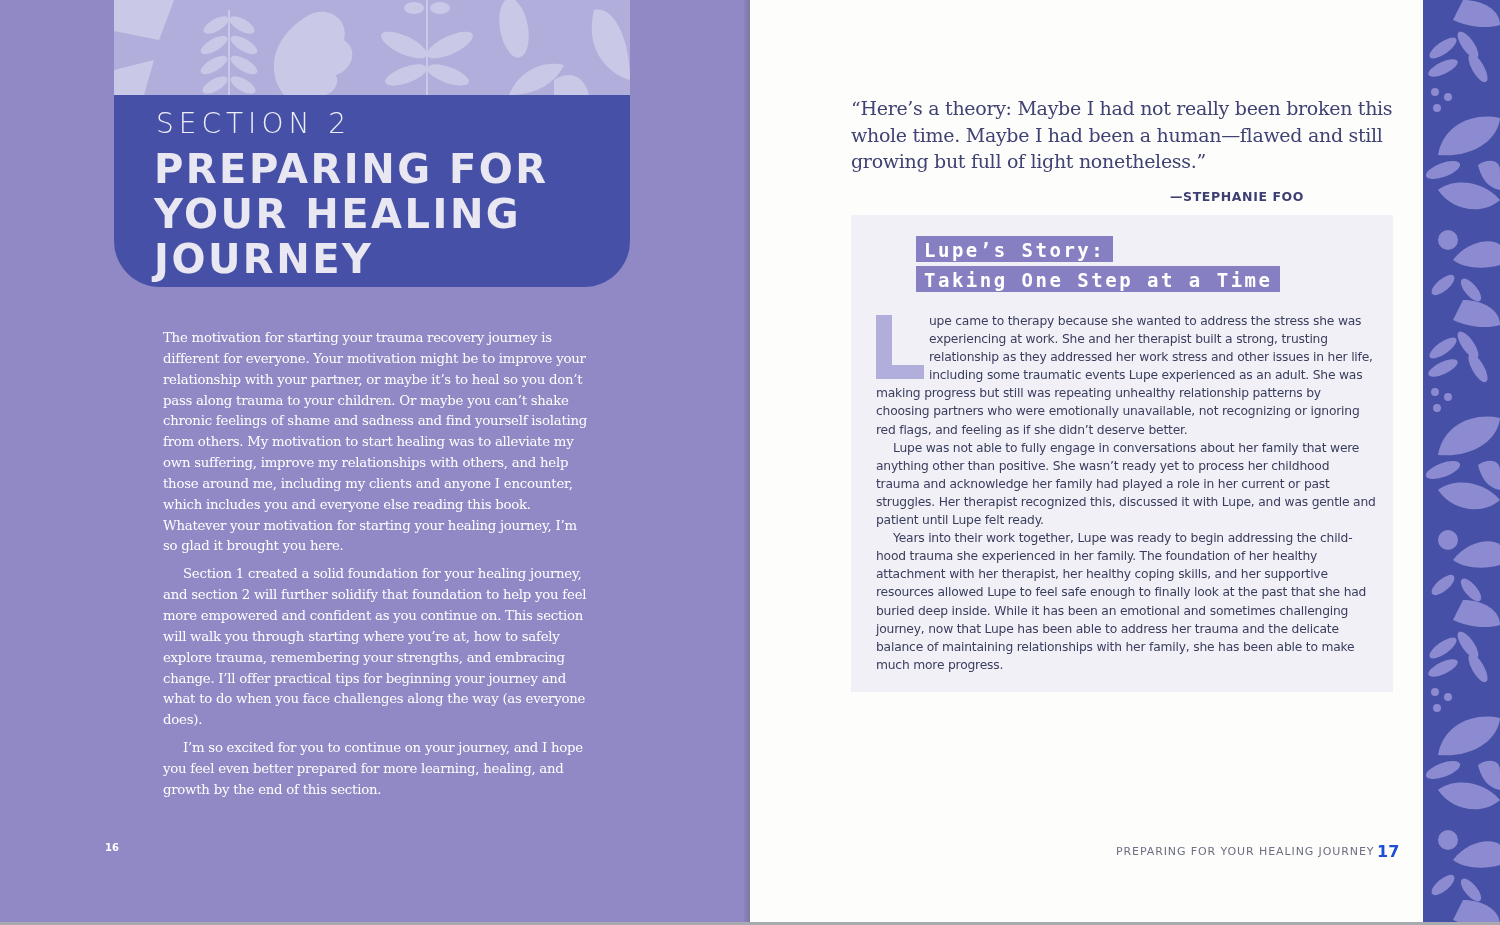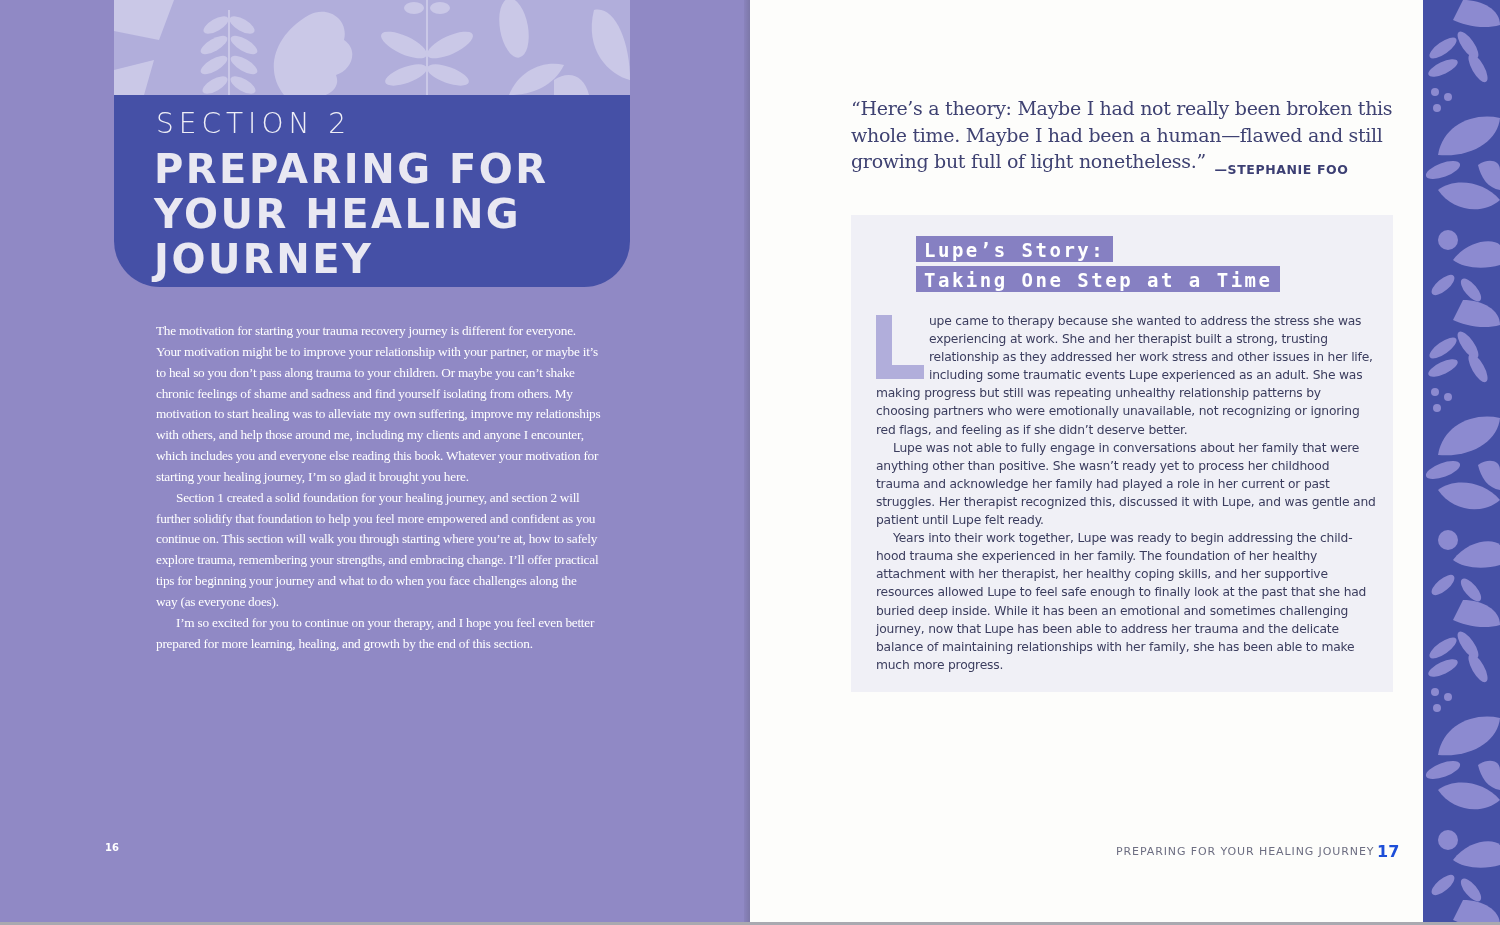--- a/index.html
+++ b/index.html
@@ -34,38 +34,38 @@
   .section-title {
     position: absolute; left: 40px; top: 52px; width: 470px;
     font-family: "DejaVu Sans", sans-serif; font-weight: bold;
     font-size: 40px; line-height: 45px; letter-spacing: 2.5px; color: #e9e8f2;
   }
   .left-body {
     position: absolute; left: 156px; top: 321px; width: 445px;
     font-family: "DejaVu Serif", serif; font-size: 13.3px; line-height: 20.85px;
     color: #ffffff; letter-spacing: -0.25px;
   }
-  .left-body p { margin: 0; font-family: Liberation Serif, serif; }
+  .left-body p { margin: 7px; }
   .left-body p.indent { text-indent: 20px; }
   .page-num-left {
     position: absolute; left: 105px; top: 842px;
     font-family: "DejaVu Sans", sans-serif; font-weight: bold; font-size: 10px; color: #ffffff;
   }
 
   
   .right-page {
     position: absolute; left: 750px; top: 0; width: 678px; height: 925px; background: #fdfdfb;
   }
   .epigraph {
     position: absolute; left: 101px; top: 95px; width: 545px;
     font-family: "DejaVu Serif", serif; font-size: 19px; line-height: 26.5px;
     color: #3f4272; letter-spacing: -0.3px;
   }
   .attribution {
-    position: absolute; left: 420px; top: 162px; width: 223px; text-align: center;
+    position: absolute; left: 420px; top: 189px; width: 223px; text-align: left;
     font-family: "DejaVu Sans", sans-serif; font-weight: bold; font-size: 12.5px;
     letter-spacing: 0.6px; color: #3c3f73;
   }
   .story-box {
     position: absolute; left: 101px; top: 215px; width: 542px; height: 477px;
     background: #f0f0f6;
   }
   .story-heading { position: absolute; left: 25px; top: 21px; padding-left: 40px; }
   .story-heading .hl {
     display: inline-block; background: #8680c2; color: #ffffff;
@@ -140,21 +140,21 @@
       </g>
     </svg>
   </div>
   <div class="title-panel">
     <div class="section-label">SECTION 2</div>
     <div class="section-title">PREPARING FOR YOUR HEALING JOURNEY</div>
   </div>
   <div class="left-body">
     <p>The motivation for starting your trauma recovery journey is different for everyone. Your motivation might be to improve your relationship with your partner, or maybe it’s to heal so you don’t pass along trauma to your children. Or maybe you can’t shake chronic feelings of shame and sadness and find yourself isolating from others. My motivation to start healing was to alleviate my own suffering, improve my relation­ships with others, and help those around me, including my clients and anyone I encounter, which includes you and everyone else reading this book. Whatever your motivation for starting your healing journey, I’m so glad it brought you here.</p>
     <p class="indent">Section 1 created a solid foundation for your healing journey, and section 2 will further solidify that foundation to help you feel more empowered and confident as you continue on. This section will walk you through starting where you’re at, how to safely explore trauma, remembering your strengths, and embracing change. I’ll offer practical tips for beginning your journey and what to do when you face challenges along the way (as everyone does).</p>
-    <p class="indent">I’m so excited for you to continue on your therapy, and I hope you feel even better prepared for more learning, healing, and growth by the end of this section.</p>
+    <p class="indent">I’m so excited for you to continue on your journey, and I hope you feel even better prepared for more learning, healing, and growth by the end of this section.</p>
   </div>
   <div class="page-num-left">16</div>
 </div>
 <div class="gutter-shadow"></div>
 
 <div class="right-page">
   <div class="epigraph">“Here’s a theory: Maybe I had not really been broken this whole time. Maybe I had been a human—flawed and still growing but full of light nonetheless.”</div>
   <div class="attribution">—STEPHANIE FOO</div>
 
   <div class="story-box">

